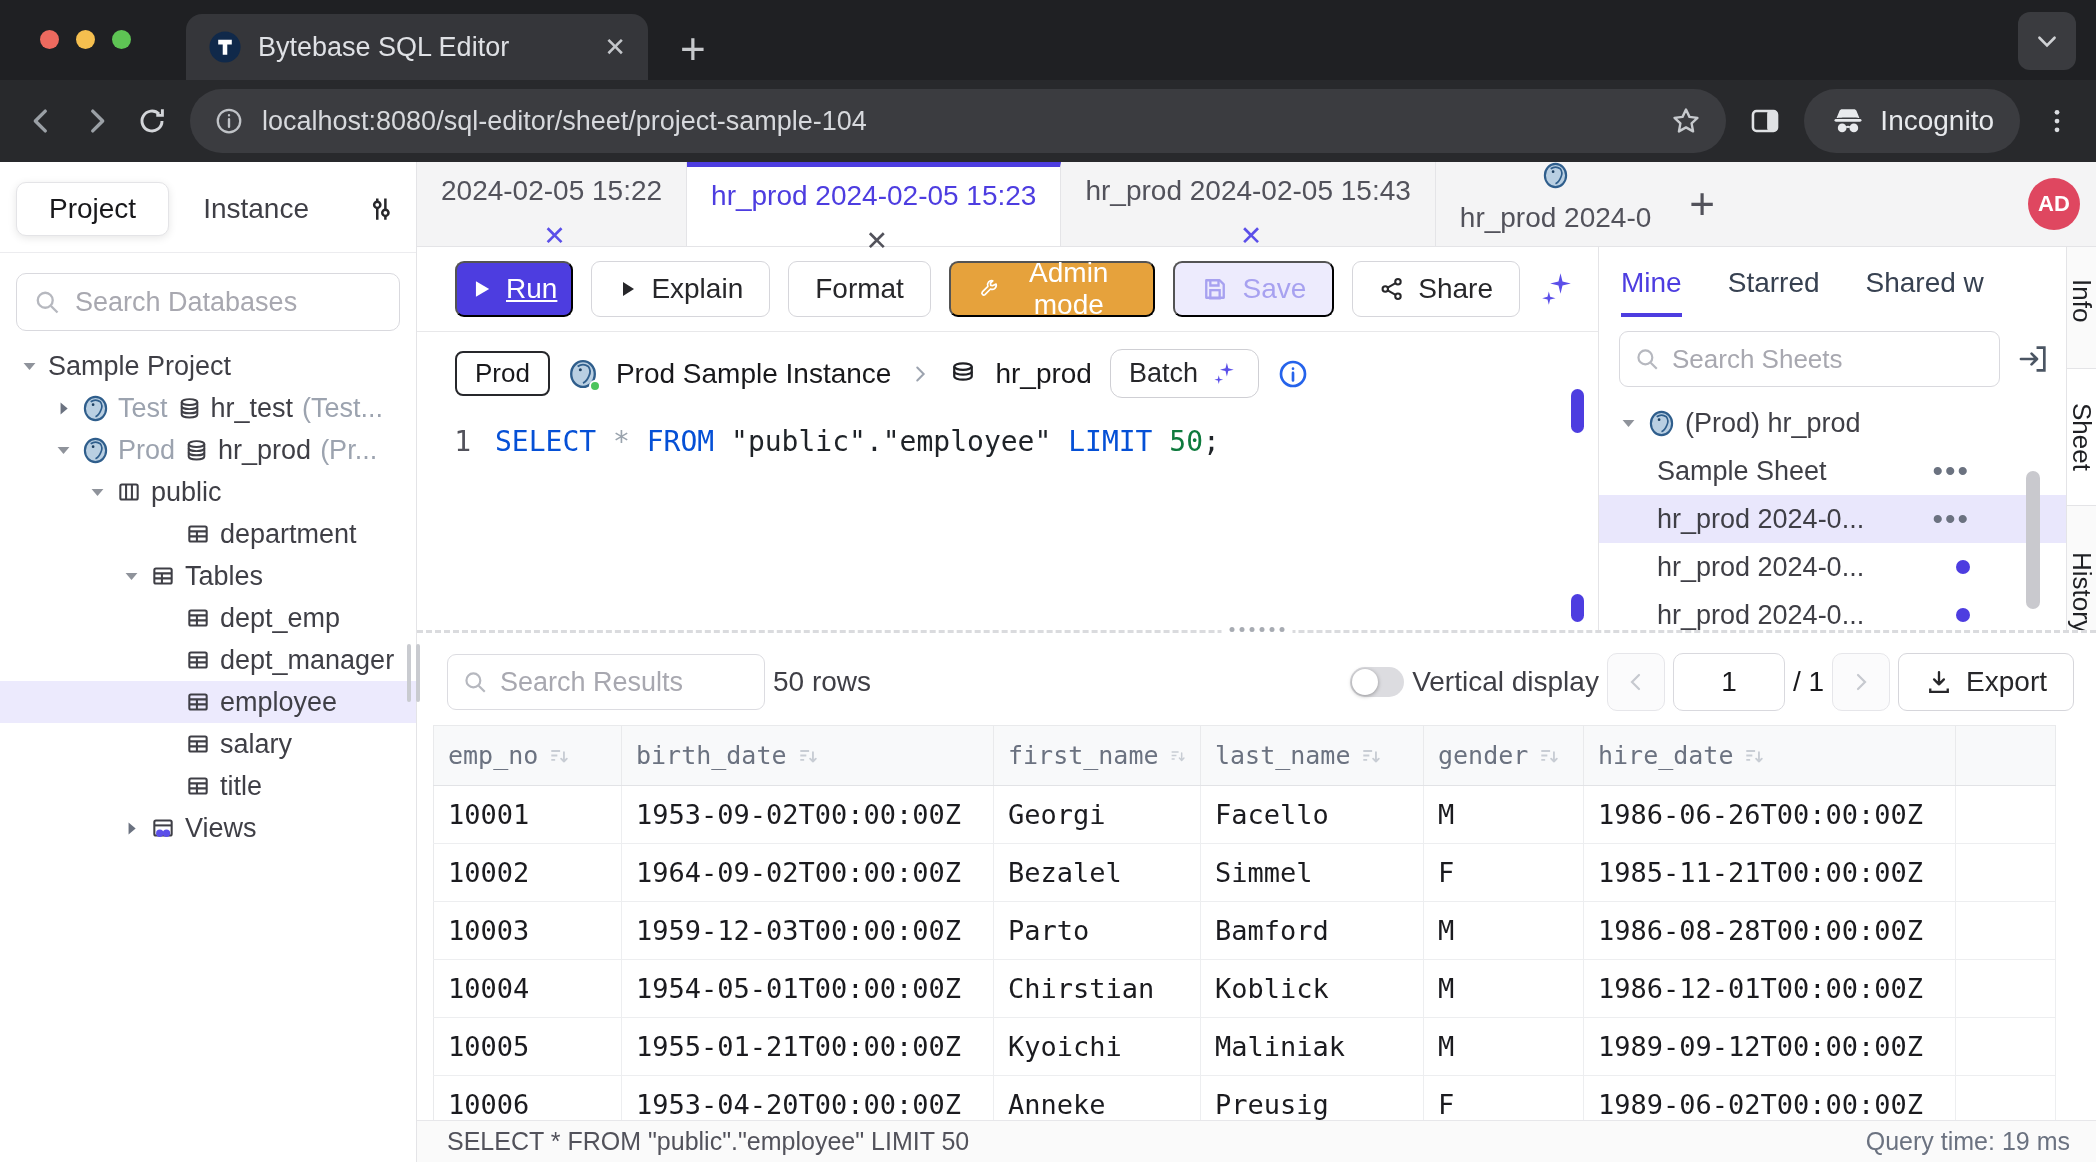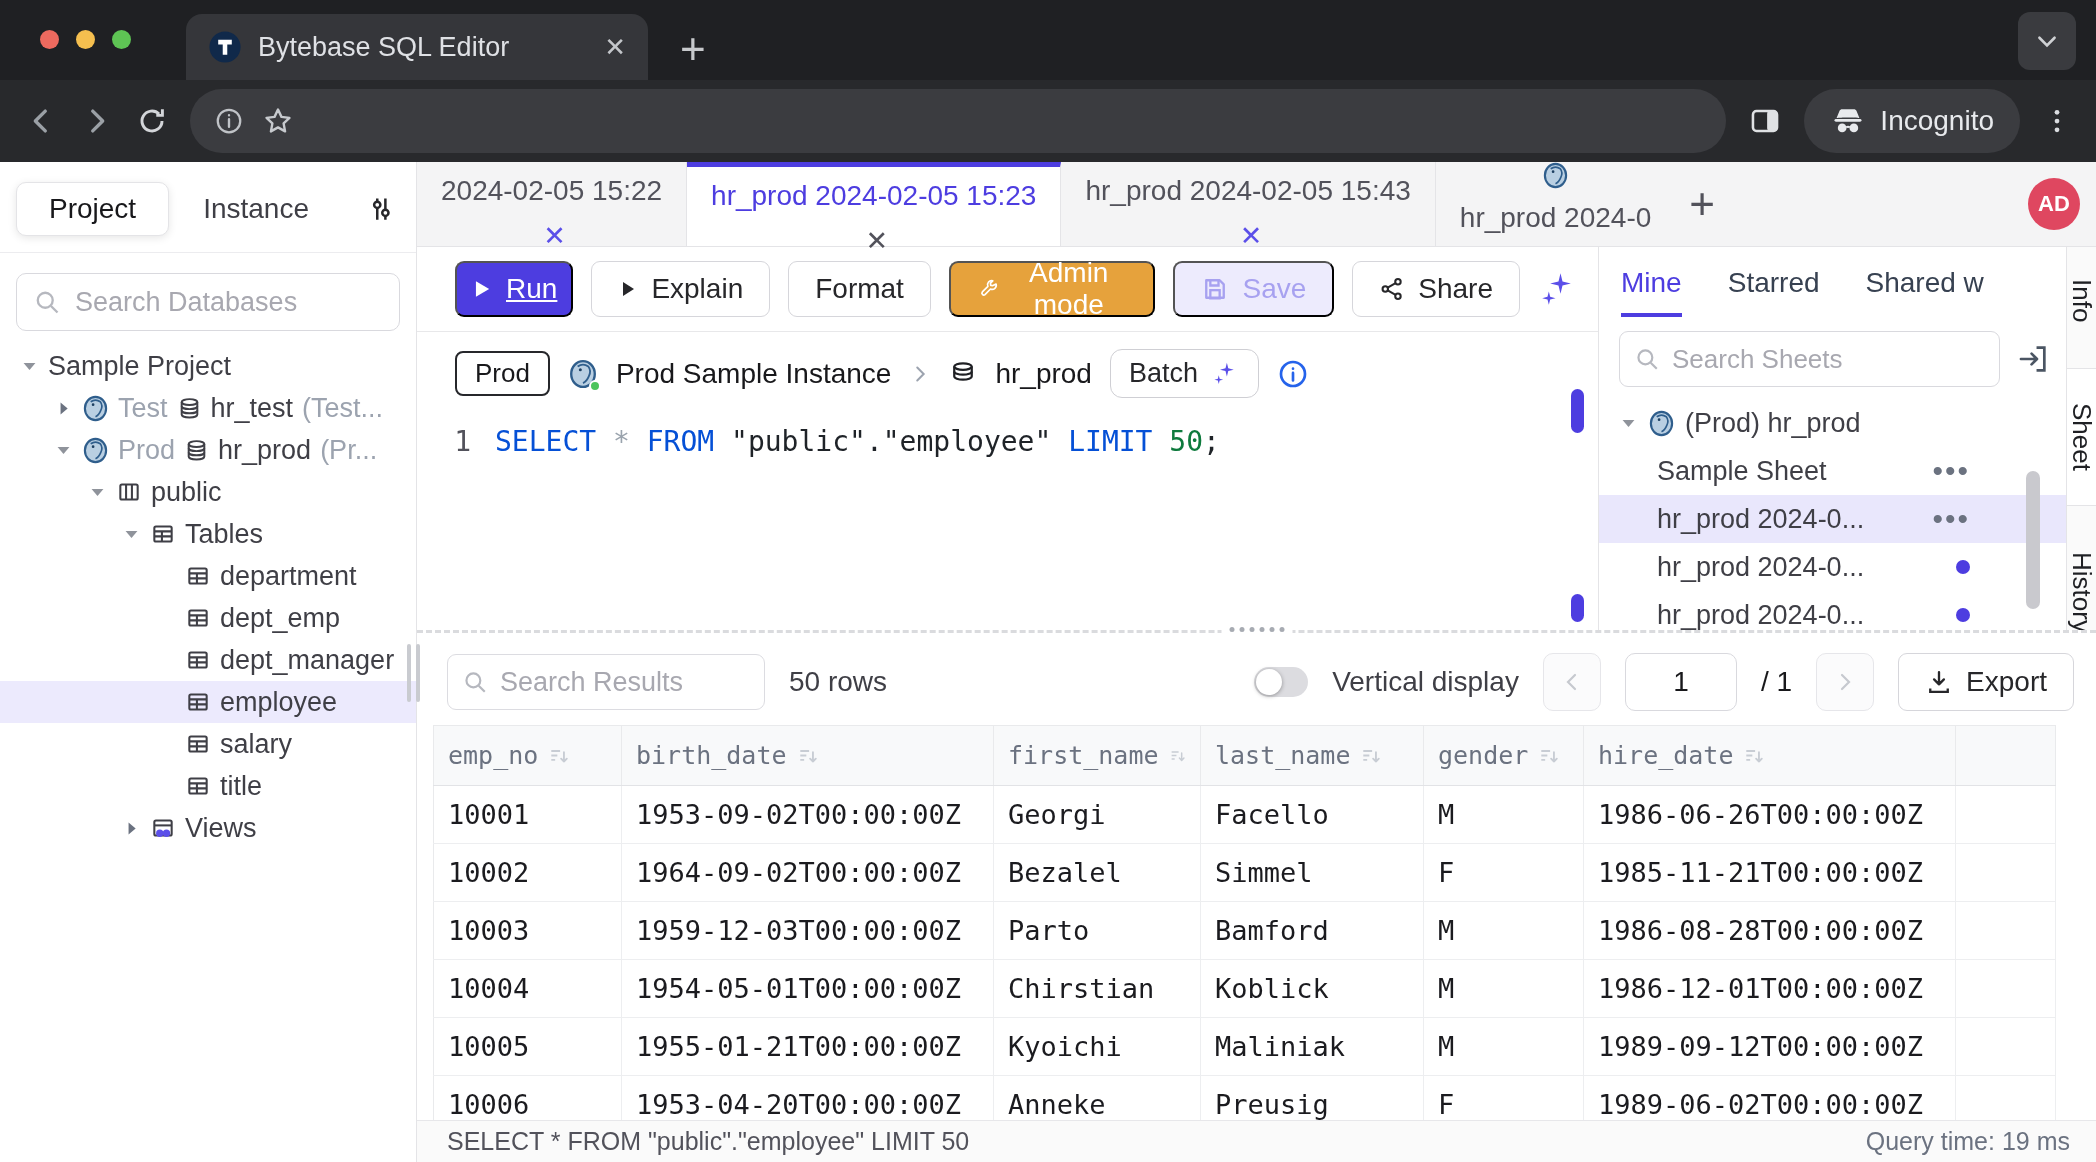--- a/index.html
+++ b/index.html
@@ -106,21 +106,21 @@
   
   .dock { width:30px; flex:none; background:#fafafa; border-left:1px solid #e4e4e7; display:flex; flex-direction:column; align-items:center; }
   .dock-item { writing-mode:vertical-rl; font-size:26px; color:#1f2024; padding:20px 0; }
   .dock-item.first { margin-top:12px; }
   .dock-item.active { background:#fff; width:30px; text-align:center; border-top:1px solid #e4e4e7; border-bottom:1px solid #e4e4e7; margin:26px 0; padding:34px 0; }
 
   
   .results { height:532px; border-top:3px dashed #dadbde; display:flex; flex-direction:column; position:relative; background:#fff; }
   .drag-handle { position:absolute; top:-9px; left:50%; transform:translateX(-50%); display:flex; gap:5px; background:#fff; padding:3px 8px; }
   .drag-handle i { width:5px; height:5px; border-radius:50%; background:#a7abb2; }
-  .res-toolbar { display:flex; align-items:center; gap:24px; margin:20px 22px 14px 30px; }
+  .res-toolbar { display:flex; align-items:center; gap:8px; margin:20px 22px 14px 30px; }
   .res-search { width:318px; height:56px; border:1px solid #dcdce1; border-radius:9px; display:flex; align-items:center;
                 gap:12px; padding:0 14px; color:#a8a8b0; font-size:27px; }
   .rowcount { font-size:28px; color:#3f3f46; }
   .spacer { flex:1; }
   .toggle { width:54px; height:30px; border-radius:15px; background:#dcdce0; position:relative; flex:none; }
   .toggle::after { content:""; position:absolute; left:2px; top:2px; width:26px; height:26px; border-radius:50%;
                    background:#fff; box-shadow:0 1px 4px rgba(0,0,0,.35); }
   .tog-label { font-size:28px; color:#3f3f46; }
   .pagebtn { width:58px; height:58px; border:1px solid #e6e6ea; border-radius:10px; display:flex; align-items:center; justify-content:center; background:#fbfbfc; }
   .pageinput { width:112px; height:58px; border:1px solid #d9d9de; border-radius:10px; display:flex; align-items:center; justify-content:center; font-size:28px; color:#18181b; background:#fff; }
@@ -182,20 +182,21 @@
     <svg width="32" height="32" viewBox="0 0 24 24" fill="none" stroke="#d3d5d9" stroke-width="2.2">
         <path d="M19.5 12a7.5 7.5 0 1 1-2.2-5.3"></path>
         <path d="M19.8 3.2v4.6h-4.6"></path>
       </svg>
   </span>
   <div class="urlbar">
     <svg width="30" height="30" viewBox="0 0 24 24">
         <circle cx="12" cy="12" r="9" fill="none" stroke="#c0c3c7" stroke-width="1.8"></circle>
         <path d="M12 7.4h.01M12 10.6v6" stroke="#c0c3c7" stroke-width="1.9" stroke-linecap="round"></path>
       </svg>
+    <span class="urltext">localhost:8080/sql-editor/sheet/project-sample-104</span>
     <svg width="32" height="32" viewBox="0 0 24 24">
         <path d="M12 3.4l2.6 5.5 6 .8-4.4 4.1 1.1 6-5.3-3-5.3 3 1.1-6L3.4 9.7l6-.8z" fill="none" stroke="#c7cace" stroke-width="1.8" stroke-linejoin="round"></path>
       </svg>
   </div>
   <span>
     <svg width="34" height="34" viewBox="0 0 24 24">
         <rect x="3.5" y="5" width="17" height="14" rx="2.5" fill="none" stroke="#dfe1e4" stroke-width="1.8"></rect>
         <rect x="13.5" y="5" width="7" height="14" rx="2" fill="#dfe1e4"></rect>
       </svg>
   </span>
@@ -291,37 +292,37 @@
         <div class="tree-row" style="padding-left: 88px;">
           <svg width="19" height="19" viewBox="0 0 16 16">
             <path d="M3 5l5 6 5-6z" fill="#8f939b"></path>
           </svg>
           <svg width="26" height="26" viewBox="0 0 24 24" fill="none" stroke="#3f3f46" stroke-width="1.9">
             <rect x="4" y="5" width="16" height="14" rx="1.5"></rect>
             <path d="M9.3 5v14M14.7 5v14"></path>
           </svg>
           <span class="">public</span>
         </div>
-        <div class="tree-row" style="padding-left: 122px;">
-          <svg width="19" height="19" viewBox="0 0 16 16">
-            <path d="M3 5l5 6 5-6z" fill="#8f939b"></path>
-          </svg>
-          <svg width="26" height="26" viewBox="0 0 24 24" fill="none" stroke="#3f3f46" stroke-width="1.9">
-            <rect x="4" y="5" width="16" height="14" rx="1.5"></rect>
-            <path d="M4 9.6h16M4 14.2h16M11 9.6V19"></path>
-          </svg>
-          <span class="">Tables</span>
-        </div>
         <div class="tree-row" style="padding-left: 156px;">
           <span class="caret-spc"></span>
           <svg width="26" height="26" viewBox="0 0 24 24" fill="none" stroke="#3f3f46" stroke-width="1.9">
             <rect x="4" y="5" width="16" height="14" rx="1.5"></rect>
             <path d="M4 9.6h16M4 14.2h16M11 9.6V19"></path>
           </svg>
           <span class="">department</span>
+        </div>
+        <div class="tree-row" style="padding-left: 122px;">
+          <svg width="19" height="19" viewBox="0 0 16 16">
+            <path d="M3 5l5 6 5-6z" fill="#8f939b"></path>
+          </svg>
+          <svg width="26" height="26" viewBox="0 0 24 24" fill="none" stroke="#3f3f46" stroke-width="1.9">
+            <rect x="4" y="5" width="16" height="14" rx="1.5"></rect>
+            <path d="M4 9.6h16M4 14.2h16M11 9.6V19"></path>
+          </svg>
+          <span class="">Tables</span>
         </div>
         <div class="tree-row" style="padding-left: 156px;">
           <span class="caret-spc"></span>
           <svg width="26" height="26" viewBox="0 0 24 24" fill="none" stroke="#3f3f46" stroke-width="1.9">
             <rect x="4" y="5" width="16" height="14" rx="1.5"></rect>
             <path d="M4 9.6h16M4 14.2h16M11 9.6V19"></path>
           </svg>
           <span class="">dept_emp</span>
         </div>
         <div class="tree-row" style="padding-left: 156px;">

